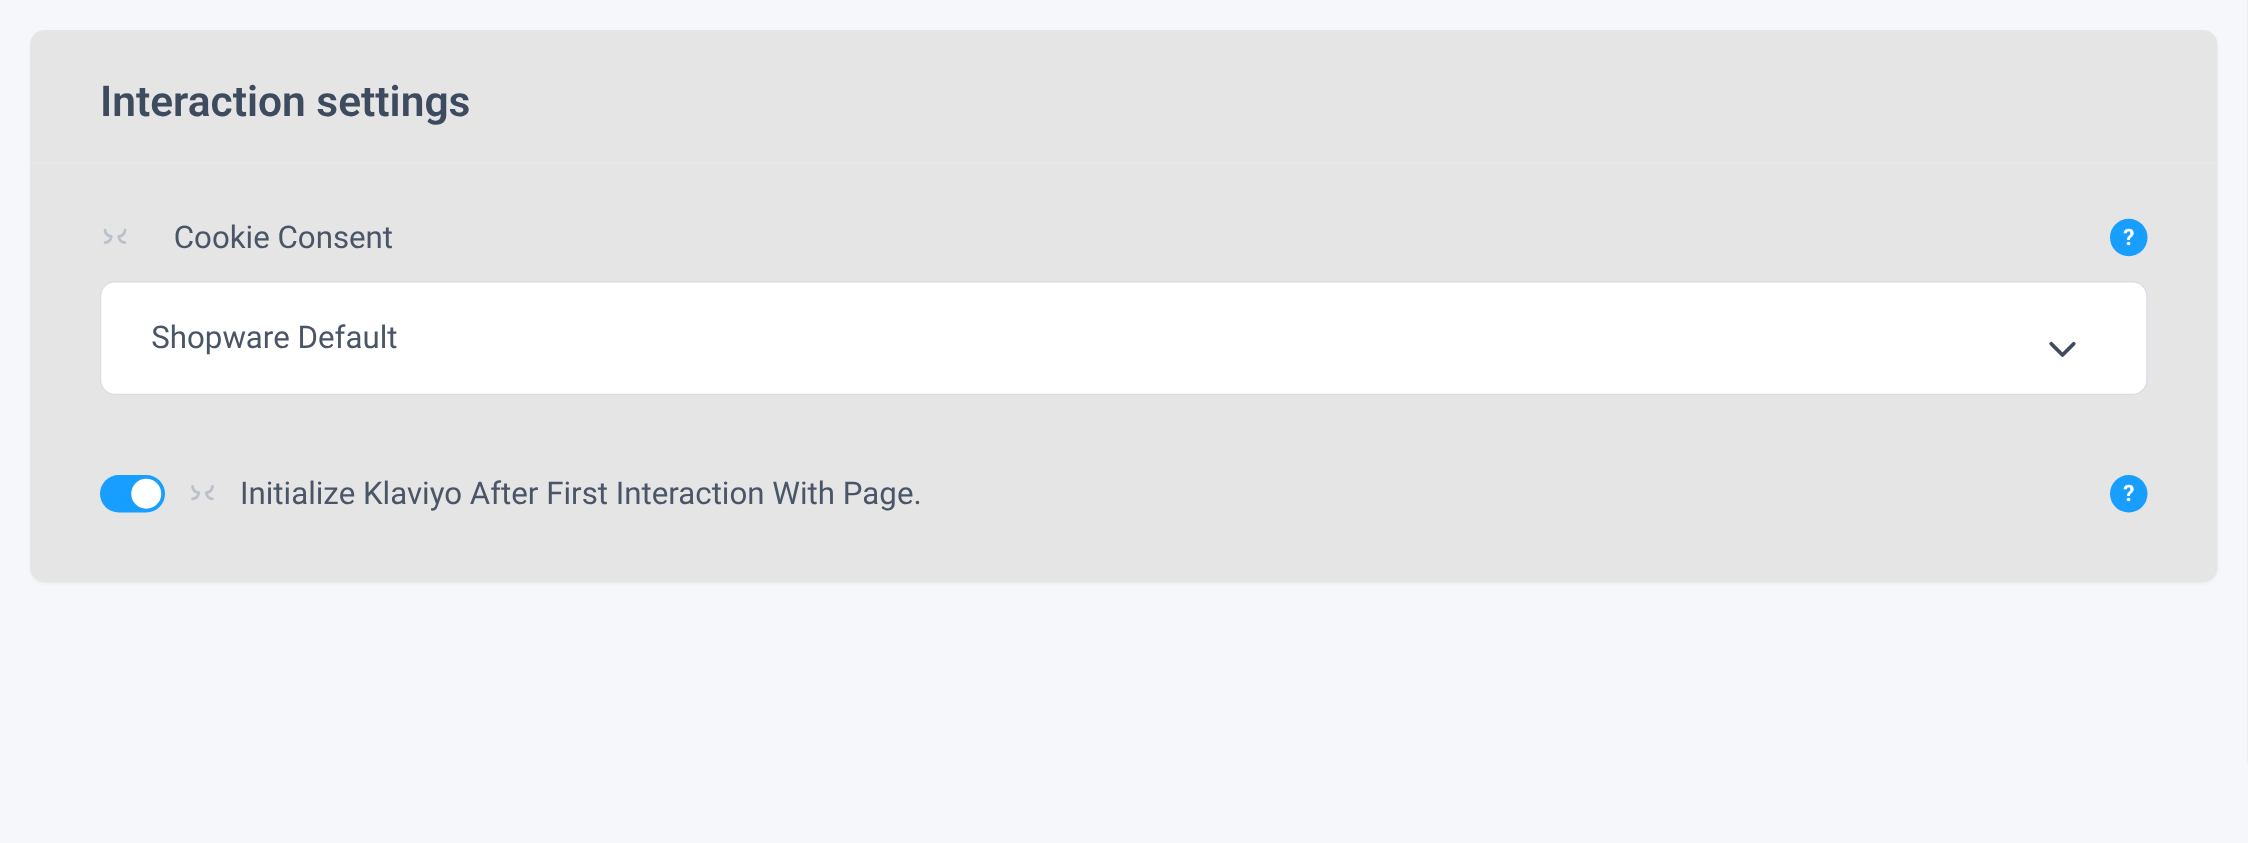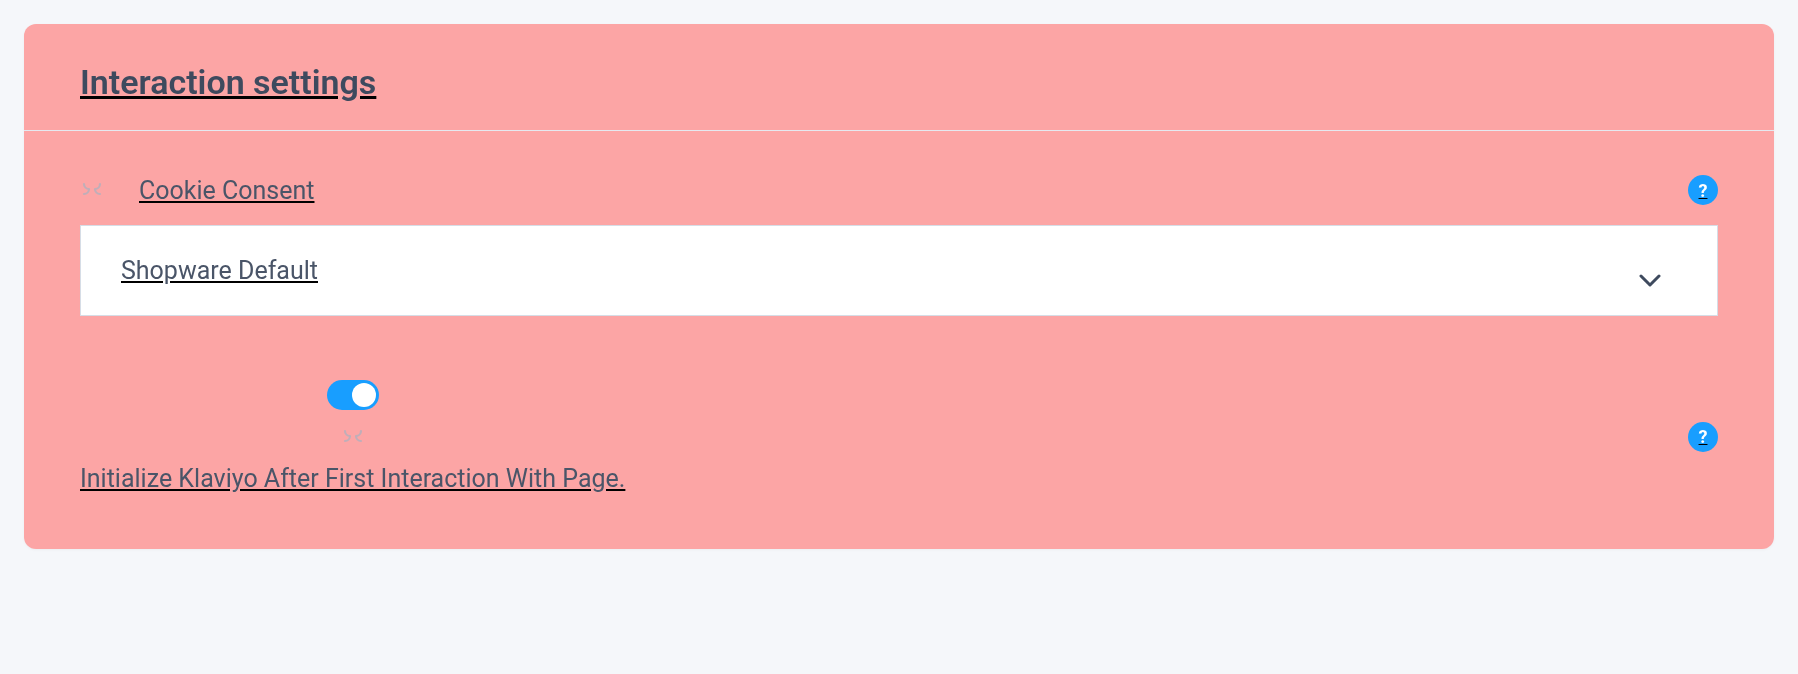--- a/index.html
+++ b/index.html
@@ -6,25 +6,24 @@
       margin: 0;
       padding: 0;
       box-sizing: border-box;
     }
     body {
       font-family: -apple-system, BlinkMacSystemFont, "Segoe UI", Roboto, Helvetica, Arial, sans-serif;
       background-color: #f5f7fa;
       padding: 24px;
     }
     .card {
-      background-color: #fca5a5;
+      background-color: #e5e5e5;
       border-radius: 12px;
       box-shadow: 0 1px 3px rgba(0,0,0,0.04);
       overflow: hidden;
-      text-decoration: underline;
     }
     .card-header {
       padding: 38px 56px 28px 56px;
       border-bottom: 1px solid #e5e9f0;
     }
     .card-title {
       font-size: 34px;
       font-weight: 600;
       color: #3e4a5e;
     }
@@ -74,21 +73,21 @@
       cursor: pointer;
       flex-shrink: 0;
     }
     .select-wrapper {
       position: relative;
       width: 100%;
     }
     .select-box {
       width: 100%;
       border: 1px solid #d6dde6;
-      border-radius: 0;
+      border-radius: 12px;
       padding: 30px 56px 30px 40px;
       font-size: 25px;
       color: #4a5568;
       background-color: #ffffff;
       cursor: pointer;
       display: flex;
       align-items: center;
       justify-content: space-between;
     }
     .chevron-down {
@@ -99,21 +98,20 @@
     .toggle-row {
       display: flex;
       align-items: center;
       justify-content: space-between;
       gap: 20px;
     }
     .toggle-left {
       display: flex;
       align-items: center;
       gap: 18px;
-      flex-direction: column;
     }
     .toggle-switch {
       position: relative;
       width: 52px;
       height: 30px;
       background-color: #189eff;
       border-radius: 100px;
       cursor: pointer;
       flex-shrink: 0;
     }

